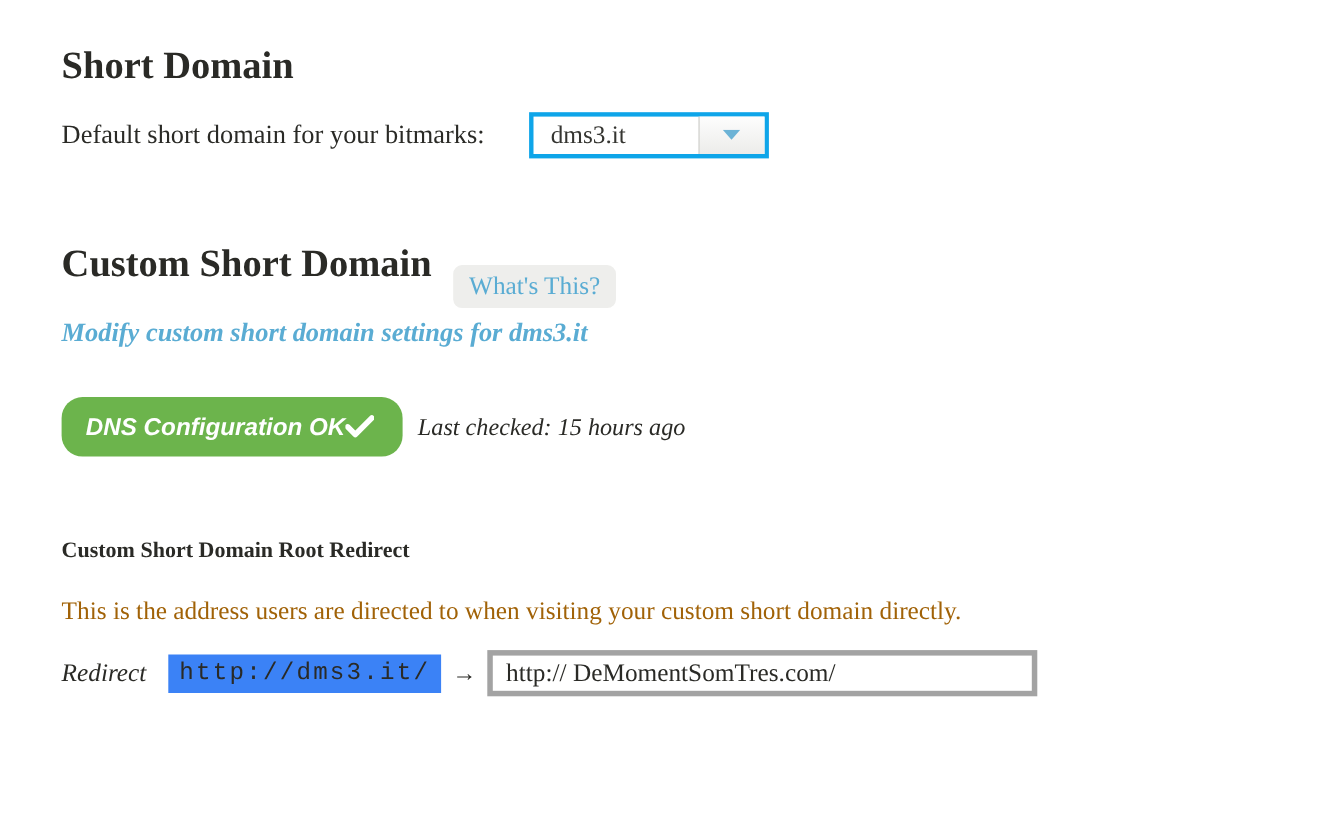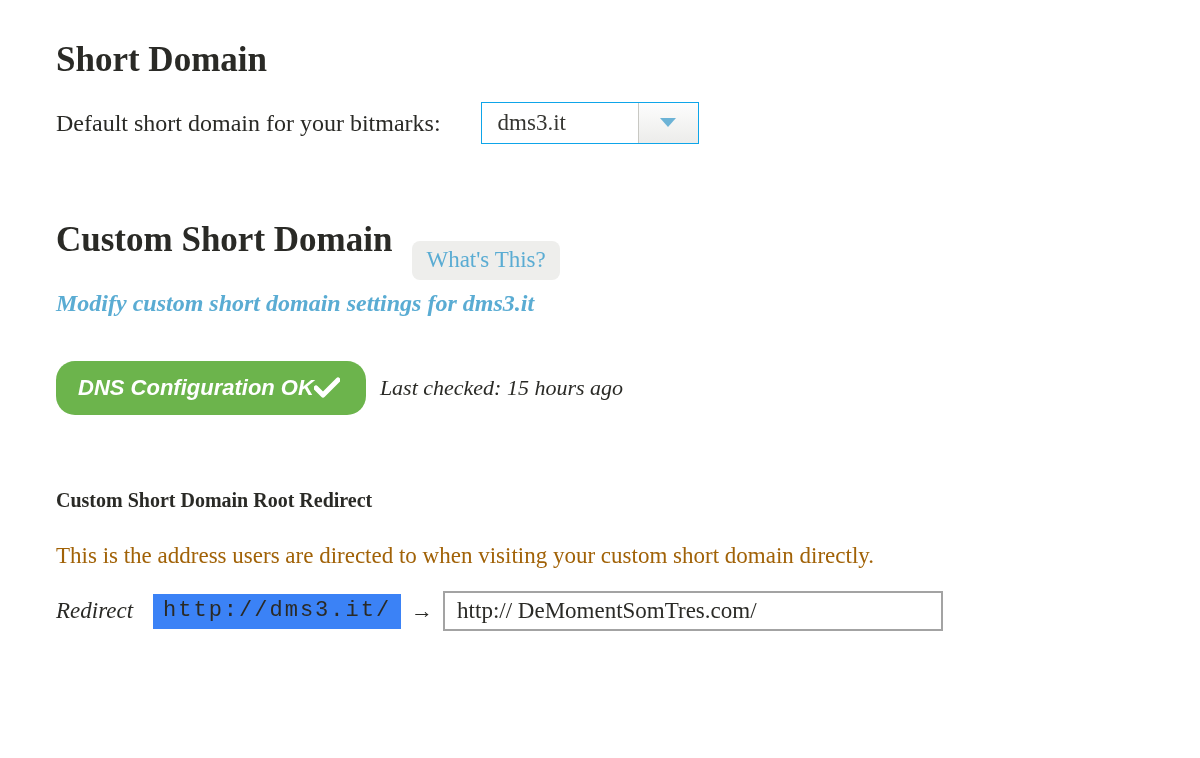--- a/index.html
+++ b/index.html
@@ -26,21 +26,21 @@
       gap: 40px;
       margin-bottom: 76px;
     }
     .field-label {
       font-size: 24px;
       color: #2a2a26;
     }
     .dropdown {
       display: inline-flex;
       align-items: stretch;
-      border: 1px solid #0ea5e9;
+      border: 4px solid #0ea5e9;
       height: 42px;
       min-width: 218px;
     }
     .dropdown-value {
       padding: 6px 16px;
       font-size: 23px;
       color: #353531;
       flex: 1;
       display: flex;
       align-items: center;
@@ -139,21 +139,21 @@
       font-family: 'Courier New', Courier, monospace;
       font-size: 22px;
       padding: 4px 10px 6px;
       letter-spacing: 2px;
     }
     .arrow {
       margin: 0 6px;
       font-size: 22px;
     }
     .redirect-input {
-      border: 2px solid #a3a3a3;
+      border: 5px solid #a3a3a3;
       padding: 16px 12px;
       font-size: 23px;
       font-family: Georgia, serif;
       color: #2a2a26;
       width: 500px;
       height: 40px;
     }
   </style>
 </head>
 <body>

